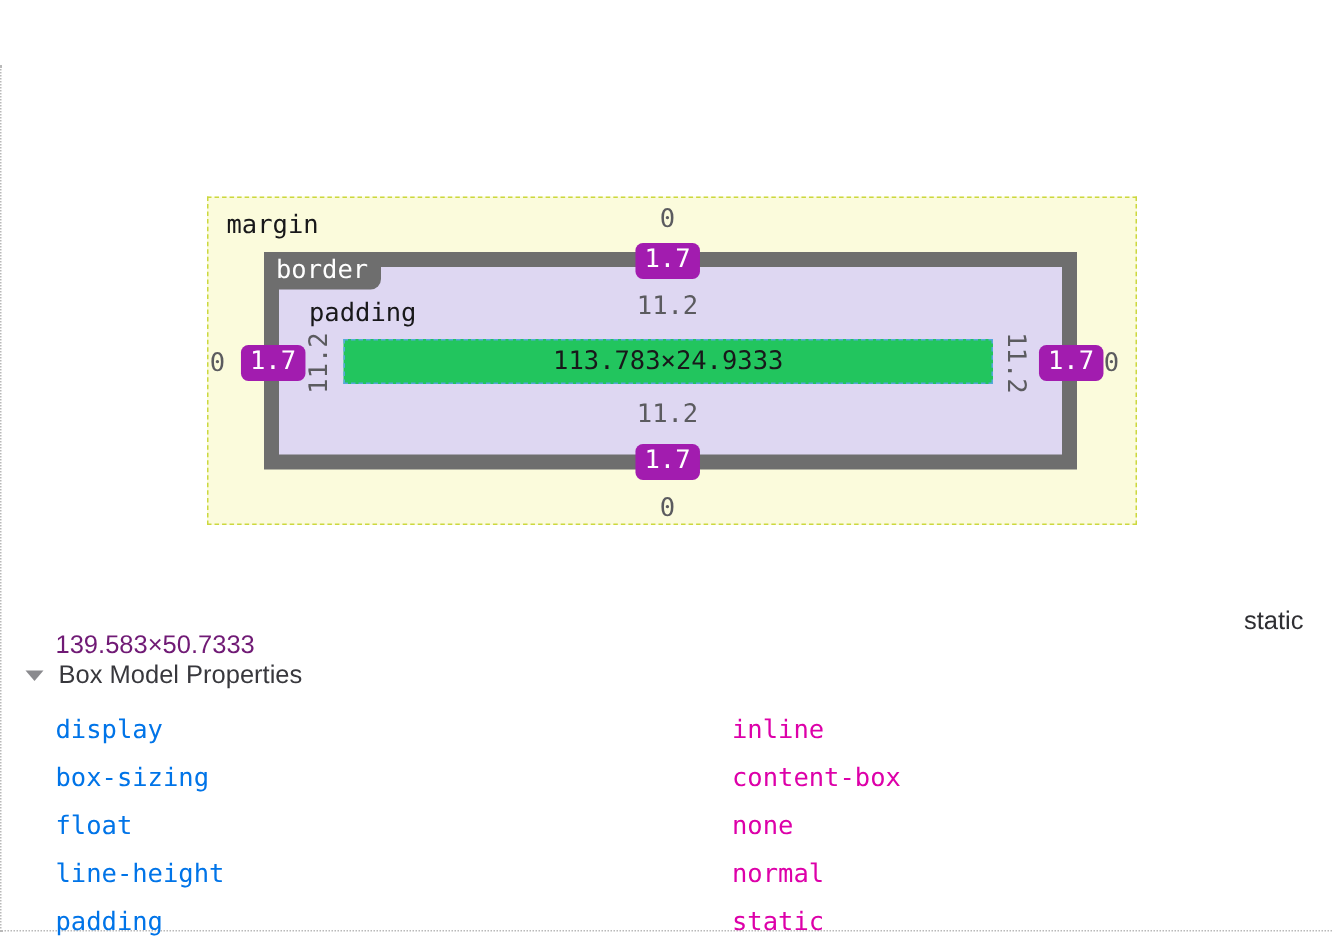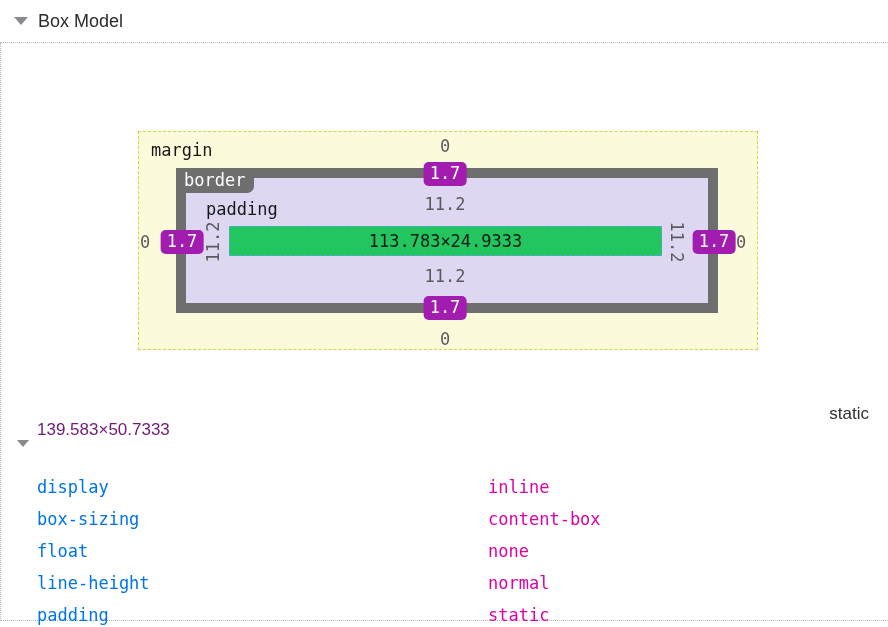--- a/index.html
+++ b/index.html
@@ -72,24 +72,20 @@
   .props-list{position:absolute;left:0;top:428px;width:888px;}
   .prop-row{position:relative;height:32px;display:flex;align-items:center;}
   .prop-name{margin-left:36px;font-size:17px;color:#0074e8;}
   .prop-value{position:absolute;left:487px;font-size:17px;color:#dd00a9;}
 </style>
 </head>
 <body>
 
 <div id="panel">
 
-  <div class="section-header">
-    <span class="tri-down"></span>
-    <span class="panel-title">Box Model</span>
-  </div>
 
   <div class="panel-body">
 
     <div class="margin-box"></div>
     <span class="region-label mono" style="left:150px;top:97px;">margin</span>
 
     <div class="border-box"></div>
 
     <div class="padding-box"></div>
     <span class="region-label mono" style="left:205px;top:156px;">padding</span>
@@ -114,20 +110,21 @@
 
     <span class="val rot-r mono" style="left:676px;top:199px;">11.2</span>
     <span class="badge mono" style="left:713px;top:199px;">1.7</span>
     <span class="val mono" style="left:740px;top:199px;">0</span>
 
     <span class="summary-dims">139.583×50.7333</span>
     <span class="summary-pos">static</span>
 
     <div class="props-header">
       <span class="tri-down small"></span>
+      <span class="props-title">Box Model Properties</span>
     </div>
 
     <div class="props-list">
       <div class="prop-row">
         <span class="prop-name mono">display</span>
         <span class="prop-value mono">inline</span>
       </div>
       <div class="prop-row">
         <span class="prop-name mono">box-sizing</span>
         <span class="prop-value mono">content-box</span>

